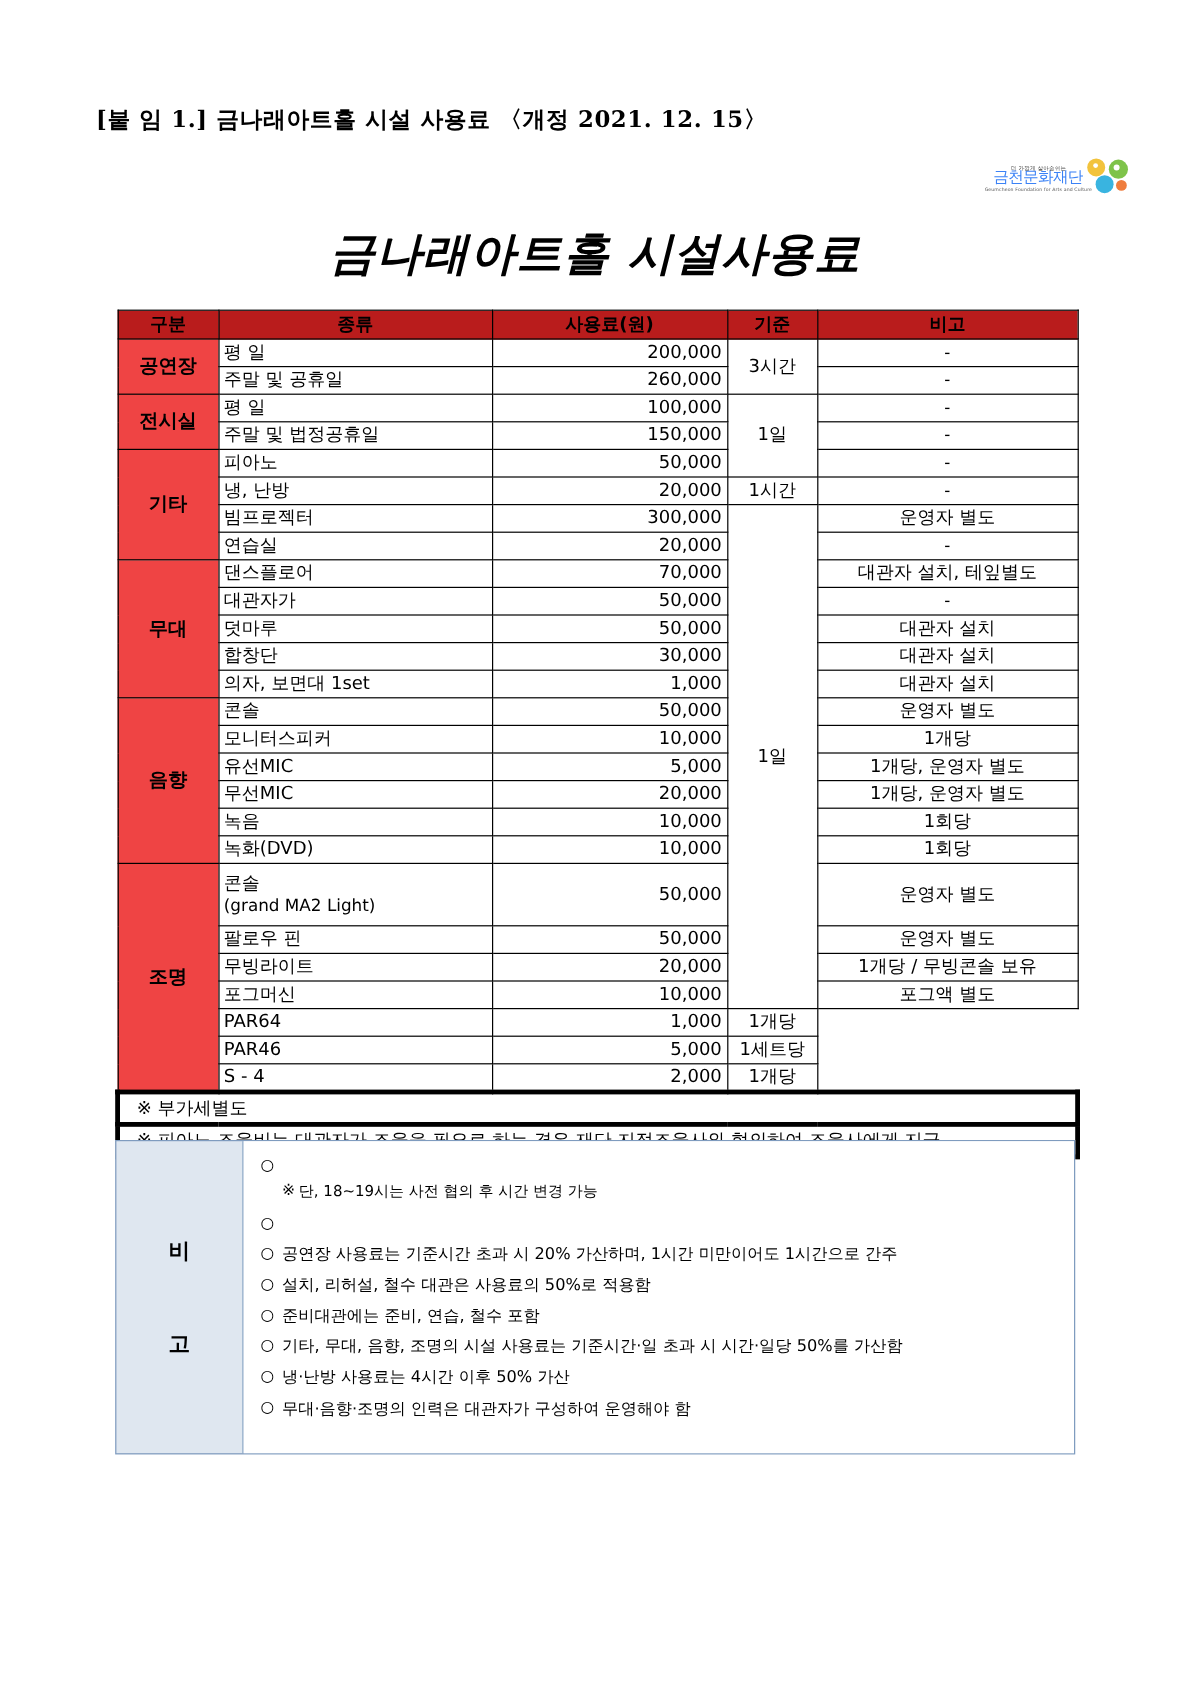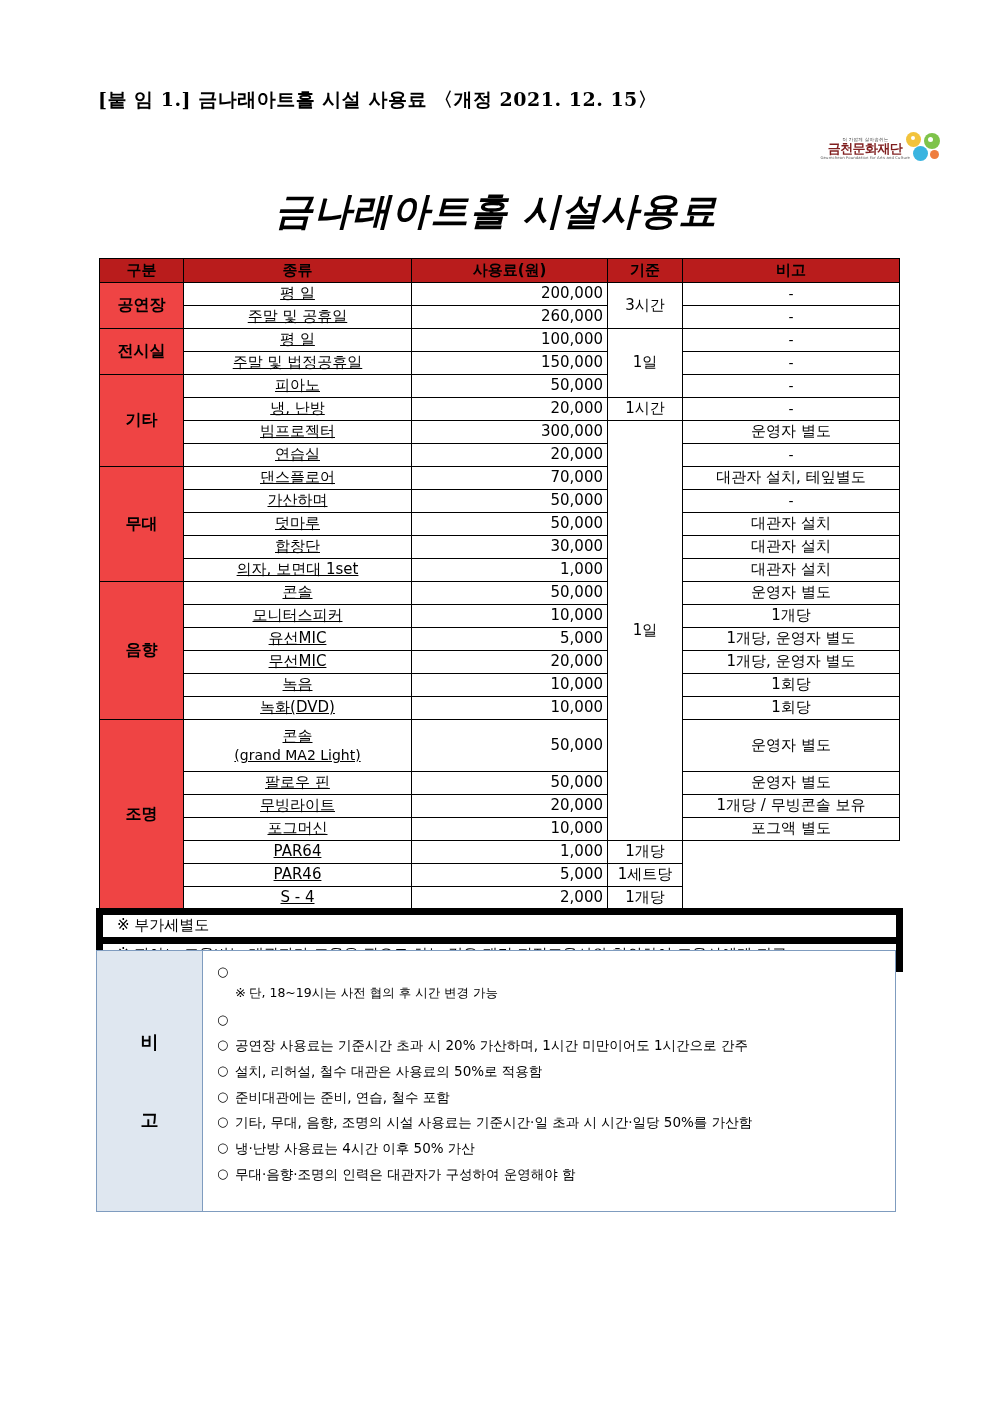--- a/index.html
+++ b/index.html
@@ -12,21 +12,21 @@
     color: #000000;
     position: relative;
     overflow: hidden;
   }
 
   .page { position: relative; width: 992px; height: 1403px; padding: 0; }
 
   
   .attach-line {
     position: absolute;
-    left: 98px;
+    left: 80px;
     top: 87px;
     font-family: "DejaVu Serif", "Liberation Serif", serif;
     font-size: 19px;
     font-weight: 700;
     letter-spacing: 0.5px;
     white-space: nowrap;
   }
 
   
   .logo-wrap {
@@ -47,22 +47,22 @@
   }
   .logo-tagline {
     font-size: 3.6px;
     color: #3a3a3a;
     letter-spacing: 0.2px;
     white-space: nowrap;
     transform: scale(1.25);
   }
   .logo-main {
     font-size: 13px;
-    font-weight: 700;
-    color: #7f1d1d;
+    font-weight: 400;
+    color: #3b82f6;
     letter-spacing: -0.6px;
     line-height: 1.05;
     white-space: nowrap;
   }
   .logo-sub {
     font-size: 3.2px;
     color: #555;
     letter-spacing: 0.1px;
     white-space: nowrap;
     transform: scale(1.2);
@@ -118,33 +118,33 @@
     text-align: center;
     height: 24px;
     font-size: 15px;
   }
   .cat {
     background: #ef4444;
     text-align: center;
     font-weight: 700;
     font-size: 16px;
   }
-  .kind { text-align: center; padding-left: 7px; font-size: 15px; text-decoration: underline; }
+  .kind { text-align: left; padding-left: 7px; font-size: 15px; }
   .kind .small { font-size: 14px; }
   .fee  { text-align: right; font-size: 15px; }
   .std  { text-align: center; font-size: 15px; margin-top: 36px; }
   .rem  { text-align: center; font-size: 15px; }
   .rem.dash { font-size: 14px; }
 
   .note-row td {
     text-align: left;
     padding-left: 14px;
     height: 27px;
     font-size: 15px;
-    border: 7px solid #000000;
+    border: 4px solid #000000;
   }
 
   
   .remarks {
     position: absolute;
     left: 96px;
     top: 950px;
     width: 800px;
     height: 262px;
     border: 1px solid #7f9cbf;
@@ -278,21 +278,21 @@
           <td class="fee">20,000</td>
           <td class="rem dash">-</td>
         </tr>
         <tr>
           <td class="cat" rowspan="5">무대</td>
           <td class="kind">댄스플로어</td>
           <td class="fee">70,000</td>
           <td class="rem">대관자 설치, 테잎별도</td>
         </tr>
         <tr>
-          <td class="kind">가산하며</td>
+          <td class="kind">대관자가</td>
           <td class="fee">50,000</td>
           <td class="rem dash">-</td>
         </tr>
         <tr>
           <td class="kind">덧마루</td>
           <td class="fee">50,000</td>
           <td class="rem">대관자 설치</td>
         </tr>
         <tr>
           <td class="kind">합창단</td>

